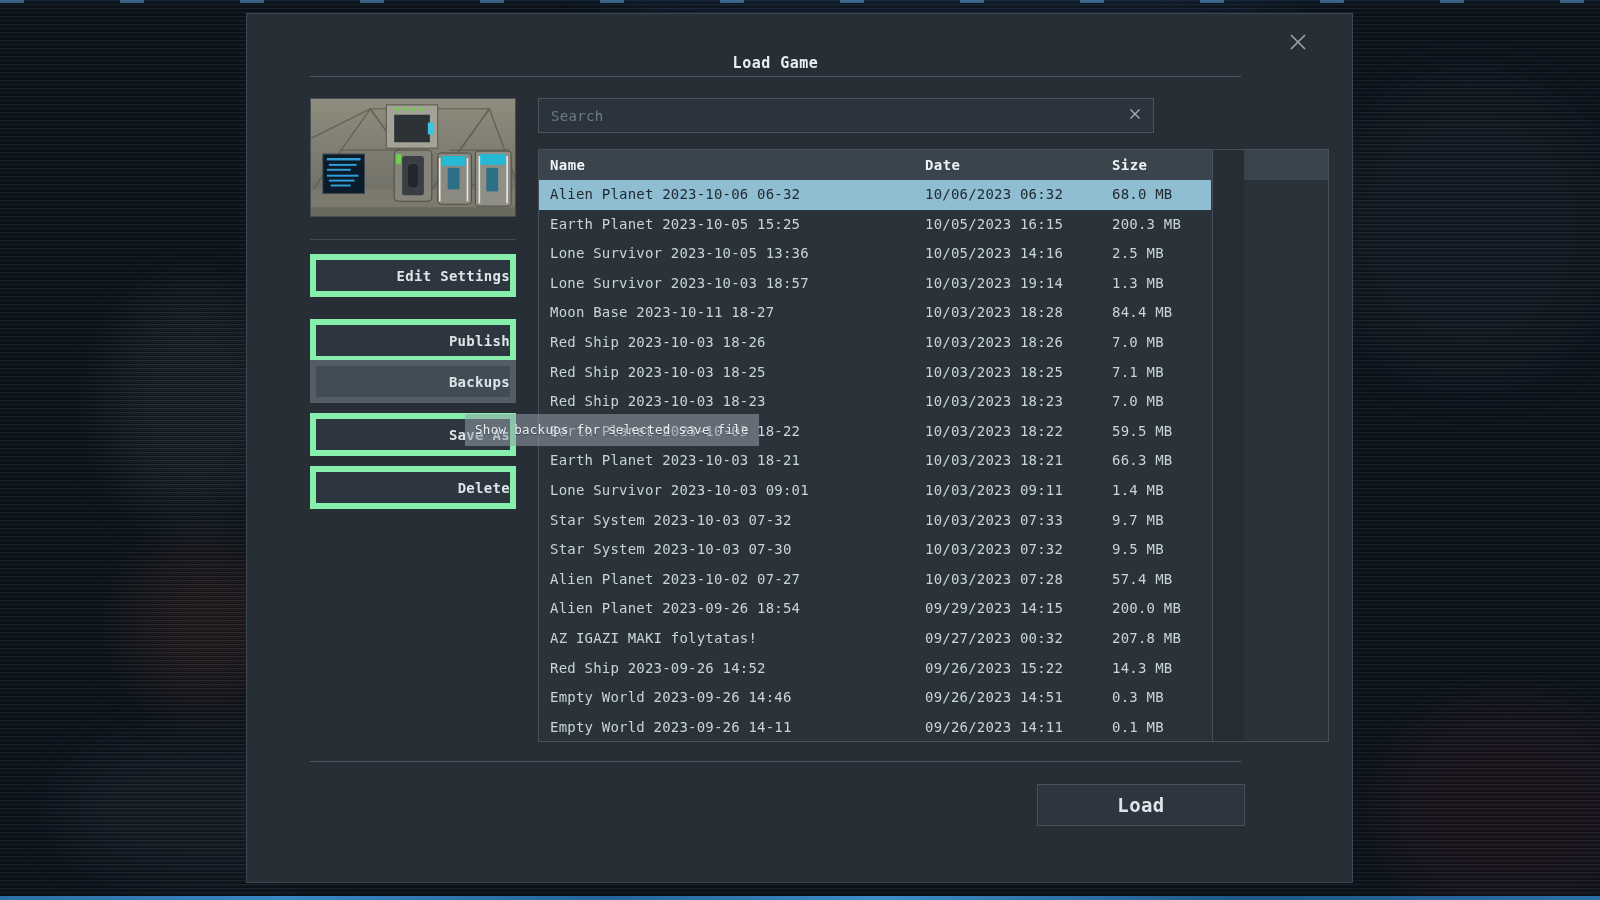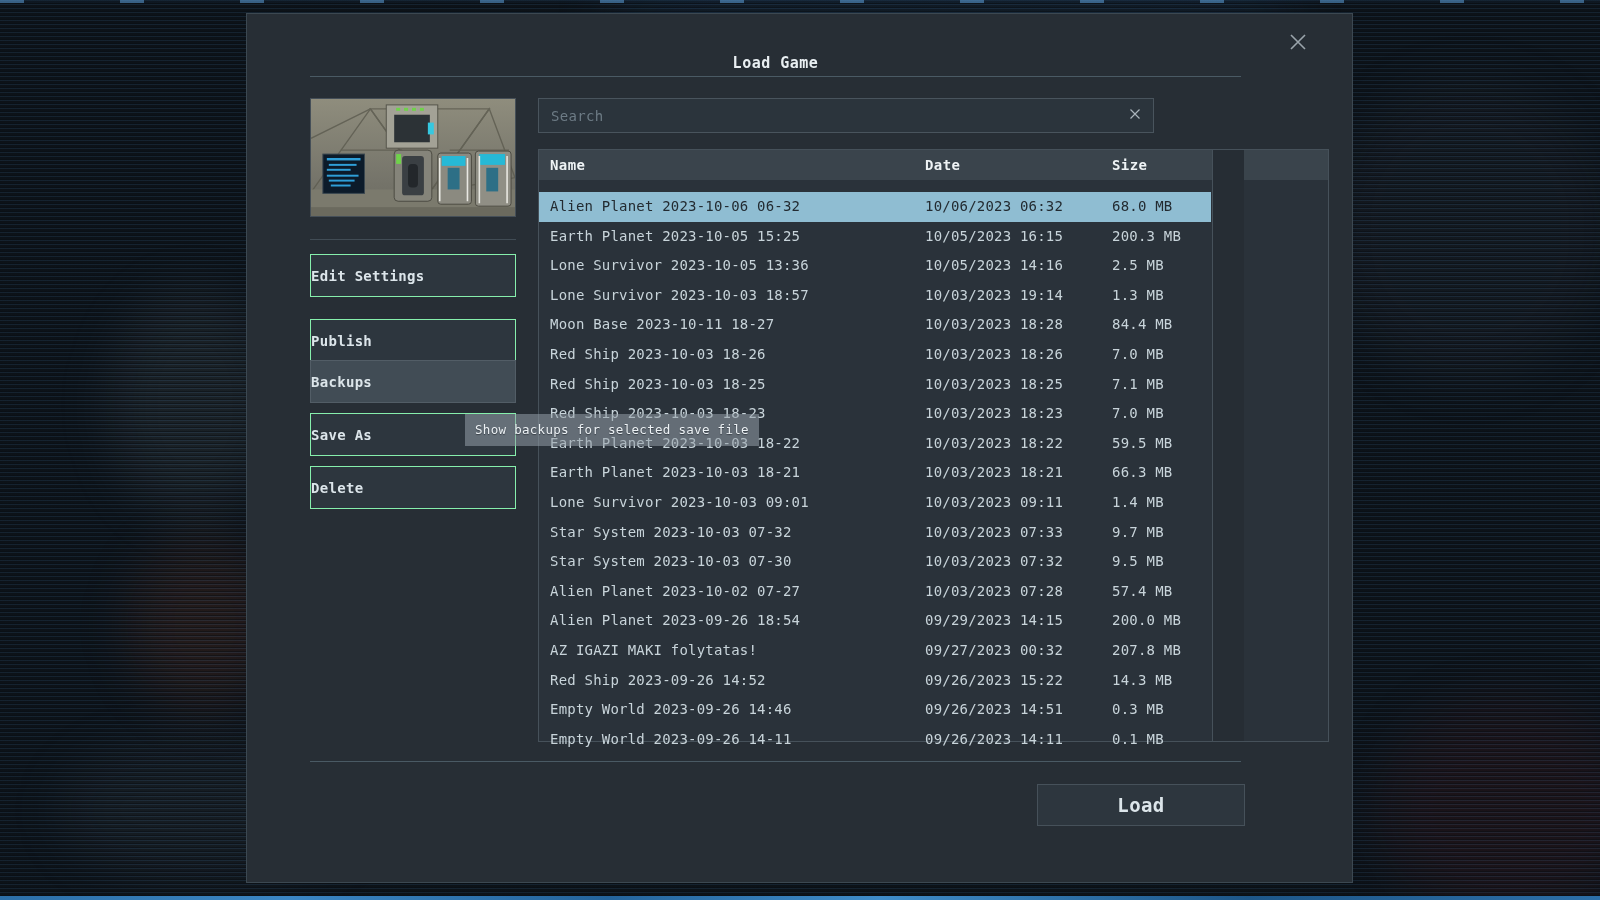--- a/index.html
+++ b/index.html
@@ -46,22 +46,22 @@
   .close-btn{position:absolute;right:40px;top:16px;width:28px;height:28px;cursor:pointer;
     display:flex;align-items:center;justify-content:center;}
   .close-btn svg{width:24px;height:24px;stroke:#9aa4ab;stroke-width:1.6;}
   
   .thumb{position:absolute;left:63px;top:84px;width:206px;height:119px;
     border:1px solid #454f58;box-sizing:border-box;background:#55544a;}
   .thumb svg{display:block;width:100%;height:100%;}
   
   .side-btn{
     position:absolute;left:63px;width:206px;height:43px;box-sizing:border-box;
-    background:#2d363e;border:1px solid #86efac;cursor:pointer;
-    display:flex;align-items:center;justify-content:flex-start;
+    background:#2d363e;border:6px solid #86efac;cursor:pointer;
+    display:flex;align-items:center;justify-content:flex-end;
     font-size:14px;font-weight:bold;letter-spacing:0.3px;color:#dce5ea;
   }
   .side-btn.hovered{background:#414c55;border-color:#525d66;}
   
   .search-wrap{position:absolute;left:291px;top:84px;width:616px;height:35px;box-sizing:border-box;
     background:#2b343c;border:1px solid #49545d;}
   .search-input{
     position:absolute;left:0;top:0;width:100%;height:100%;box-sizing:border-box;
     background:transparent;border:none;outline:none;color:#cdd9df;
     padding:0 40px 0 12px;font-family:inherit;font-size:14px;letter-spacing:0.3px;
@@ -72,21 +72,21 @@
   .search-clear svg{width:18px;height:18px;stroke:#aab4bb;stroke-width:1.6;}
   
   .table{position:absolute;left:291px;top:135px;width:791px;height:593px;box-sizing:border-box;
     background:#2a323a;border:1px solid #46515a;}
   .table-header{position:absolute;left:0;top:0;width:100%;height:30px;background:#3a444c;}
   .table-header .cell{position:absolute;top:0;line-height:30px;font-size:14px;font-weight:bold;
     color:#eef3f5;letter-spacing:0.4px;}
   .cell.c-name{left:11px;}
   .cell.c-date{left:386px;}
   .cell.c-size{left:573px;}
-  .table-body{position:absolute;left:0;top:30px;width:672px;height:563px;overflow:hidden;margin-top:12px;}
+  .table-body{position:absolute;left:0;top:30px;width:672px;height:563px;overflow:hidden;}
   .row{position:relative;width:100%;height:29.6px;cursor:pointer;}
   .row .cell{position:absolute;top:0;line-height:29.6px;font-size:14px;color:#c8d4da;
     letter-spacing:0.2px;white-space:nowrap;}
   .row.selected{background:#8fbdd2;}
   .row.selected .cell{color:#232b31;}
   .v-sep{position:absolute;left:673px;top:0;width:1px;height:100%;background:#46515a;}
   .scroll-track{position:absolute;left:674px;top:0;width:31px;height:100%;background:#262d34;}
   
   .tooltip{
     position:absolute;left:218px;top:400px;height:24px;line-height:24px;z-index:40;

